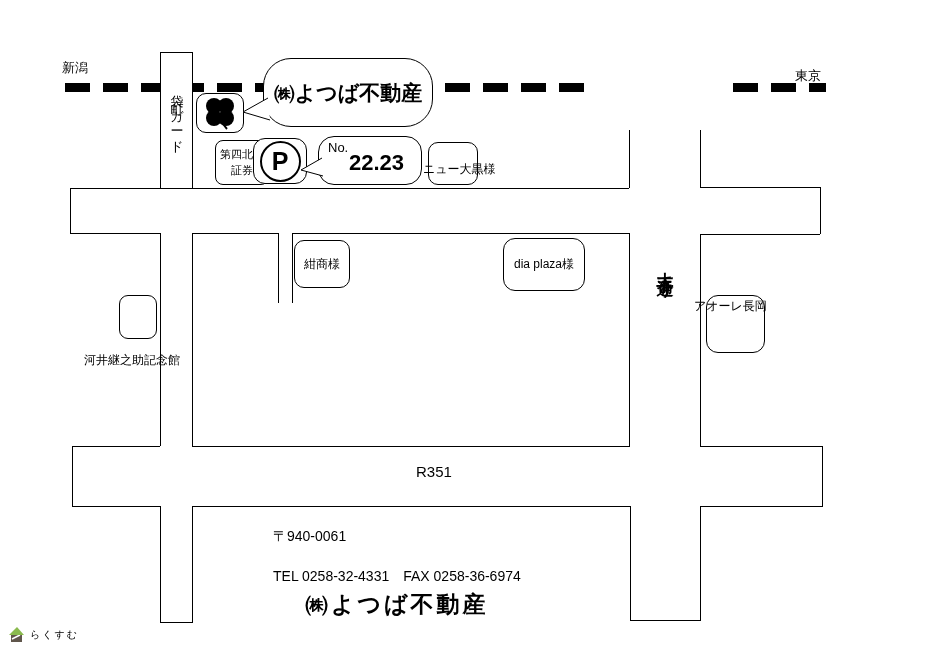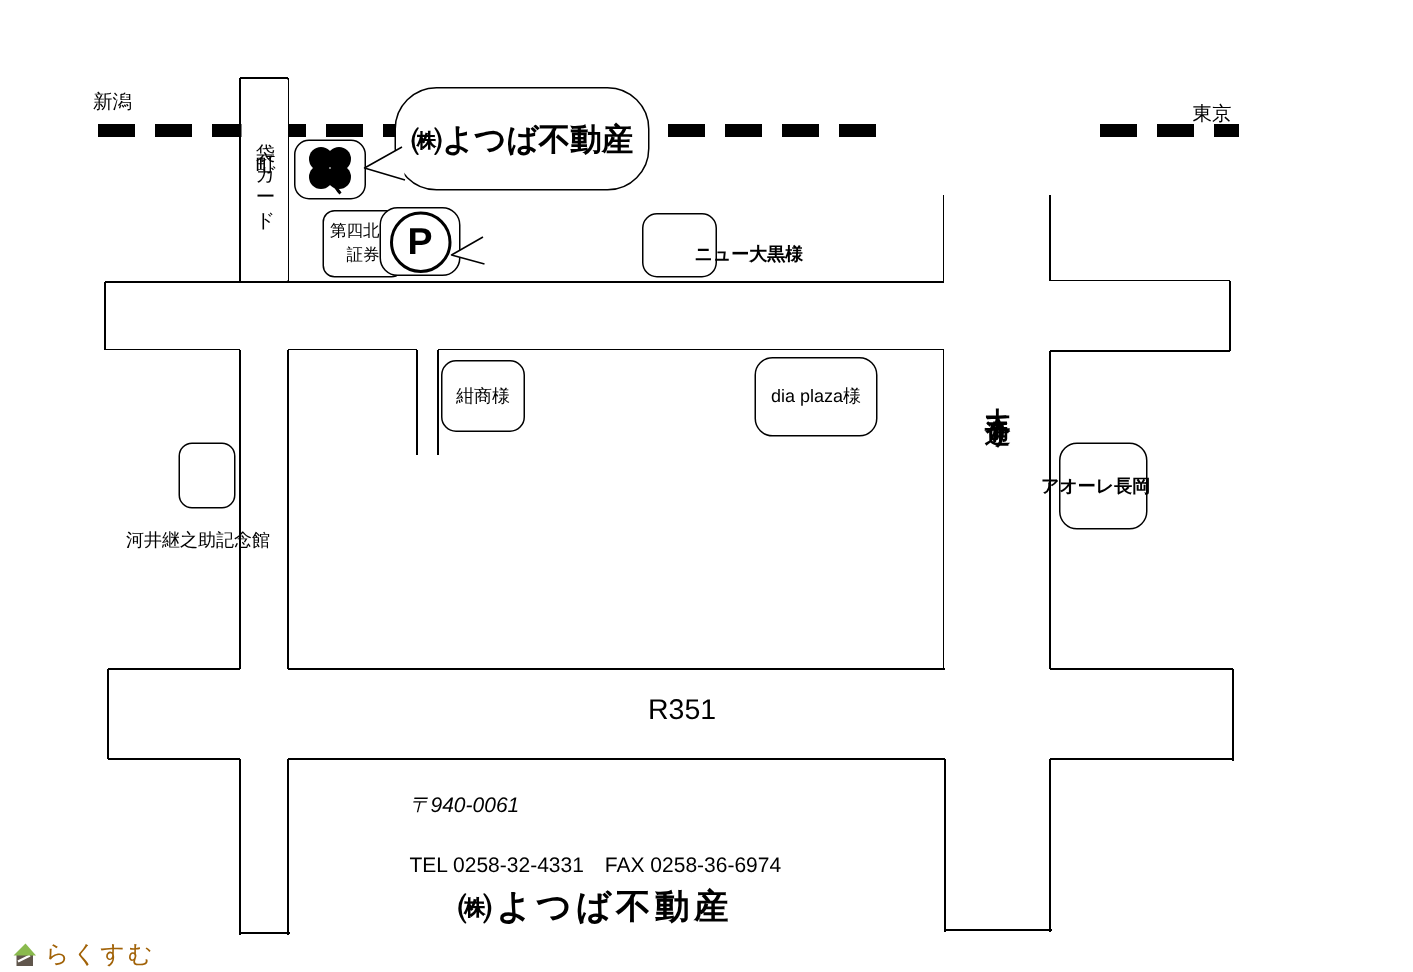--- a/index.html
+++ b/index.html
@@ -80,47 +80,51 @@
     <div>
       <div>第四北越</div>
       <div>証券</div>
     </div>
   </div>
 
   <div class="box" style="left:253px;top:138px;width:52px;height:44px;border-radius:12px;">
     <div class="pcircle">P</div>
   </div>
 
+  <div class="box" style="left:318px;top:136px;width:102px;height:47px;border-radius:16px;">
+    <span class="lbl" style="left:9px;top:4px;font-size:13px;">No.</span>
+    <span class="lbl" style="left:30px;top:15px;font-size:22px;font-weight:bold;">22.23</span>
+  </div>
   <svg class="bubble-tail" style="left:296px;top:152px;" width="32" height="30" viewBox="0 0 32 30">
     <path d="M26,6 L5,18 L27,24" fill="#fff" stroke="#000" stroke-width="1" stroke-linejoin="round"></path>
   </svg>
 
   <div class="box" style="left:428px;top:142px;width:48px;height:41px;border-radius:10px;"></div>
-  <div class="lbl" style="left:423px;top:163px;font-size:12px;font-weight:bold;margin-left:40px;">ニュー大黒様</div>
+  <div class="lbl" style="left:423px;top:163px;font-size:12px;font-weight:normal;">ニュー大黒様</div>
 
   <div class="box" style="left:503px;top:238px;width:80px;height:51px;border-radius:12px;font-size:12px;">dia plaza様</div>
 
   <div class="box" style="left:294px;top:240px;width:54px;height:46px;border-radius:10px;font-size:12px;">紺商様</div>
 
   <div class="vtext abs" style="left:652px;top:233px;height:86px;width:26px;font-size:17px;font-weight:bold;letter-spacing:4px;">大手通り</div>
 
   <div class="box" style="left:706px;top:295px;width:57px;height:56px;border-radius:12px;"></div>
-  <div class="lbl" style="left:694px;top:318px;font-size:12px;font-weight:bold;">アオーレ長岡</div>
+  <div class="lbl" style="left:694px;top:300px;font-size:12px;font-weight:normal;">アオーレ長岡</div>
 
   <div class="box" style="left:119px;top:295px;width:36px;height:42px;border-radius:9px;"></div>
   <div class="lbl" style="left:84px;top:321px;font-size:12px;margin-top:33px;">河井継之助記念館</div>
 
-  <div class="lbl" style="left:432px;top:464px;font-size:19px;">R351</div>
+  <div class="lbl" style="left:416px;top:464px;font-size:15px;">R351</div>
 
-  <div class="footer-line" style="left:273px;top:528px;font-size:14px;font-style:italic;">〒940-0061</div>
+  <div class="footer-line" style="left:273px;top:528px;font-size:14px;">〒940-0061</div>
   <div class="footer-line" style="left:273px;top:568px;font-size:14px;text-align:center;">TEL 0258-32-4331　FAX 0258-36-6974</div>
   <div class="footer-line" style="left:305px;top:589px;font-size:23px;font-weight:bold;letter-spacing:3px;">㈱よつば不動産</div>
 
   <div class="watermark" style="left:8px;top:626px;">
     <svg width="17" height="17" viewBox="0 0 17 17">
       <rect x="3" y="8" width="11" height="8" fill="#60564c"></rect>
       <path d="M4,13 L12,9" stroke="#fff" stroke-width="1.5"></path>
       <path d="M1,9 L9,1 L16,9 Z" fill="#8aba4e"></path>
     </svg>
-    <span style="font-size:16px;color:#a16207;letter-spacing:2px;">らくすむ</span>
+    <span style="font-size:10px;color:#000000;letter-spacing:2px;">らくすむ</span>
   </div>
 
 </div>
 
 </body></html>

